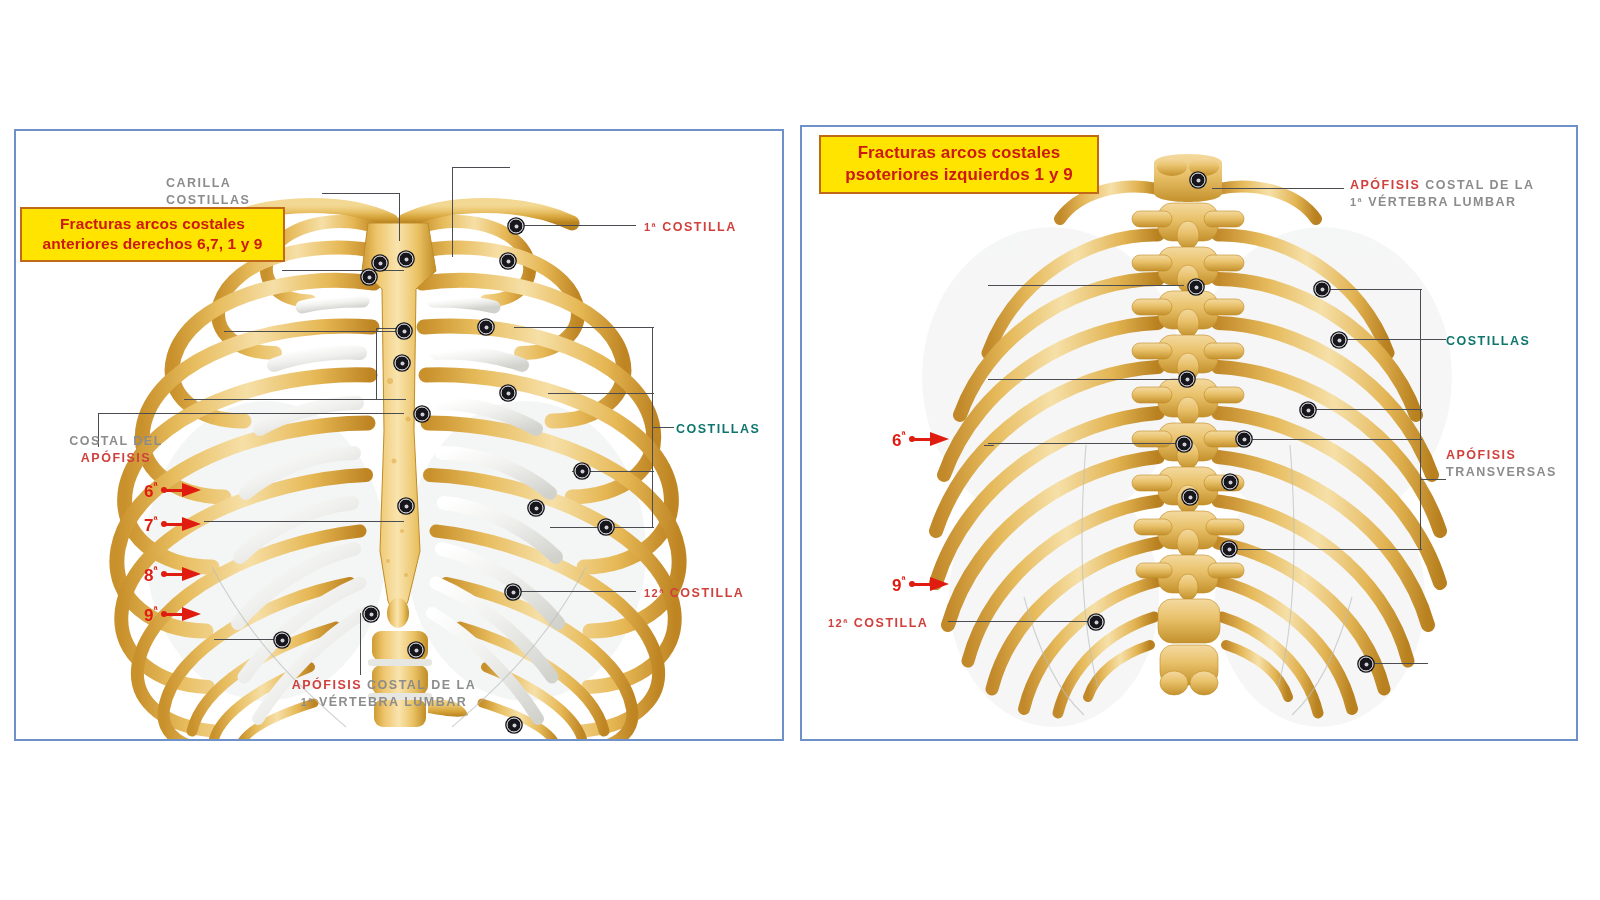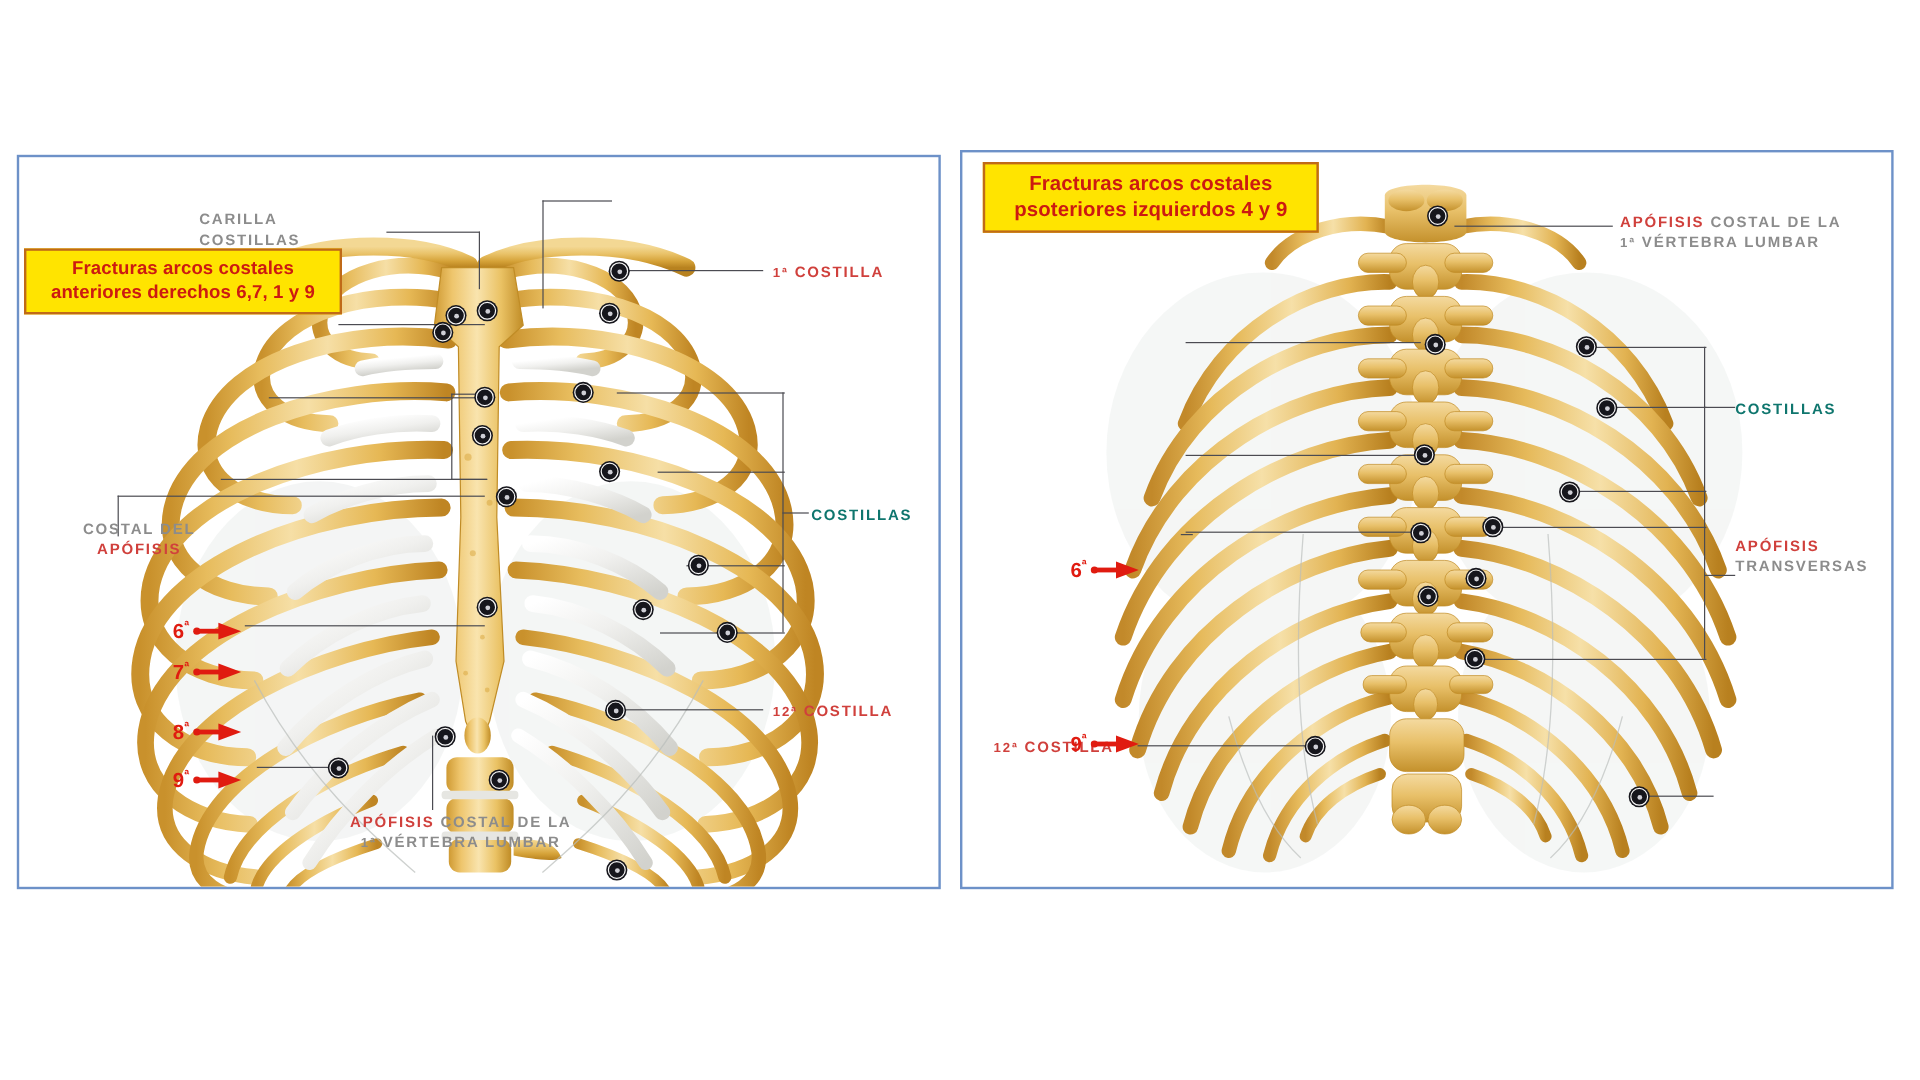--- a/index.html
+++ b/index.html
@@ -24,21 +24,21 @@
 
   
   .lbl{position:absolute;font-size:12.5px;letter-spacing:1.5px;
        font-weight:bold;color:#8c8c8c;line-height:1.32;white-space:nowrap;}
   .lbl .r{color:#d0403c;}
   .lbl.red{color:#0f766e;}
   .lbl.ctr{text-align:center;}
   .lbl.rt{text-align:left;}
 
   
-  .arrowlbl{position:absolute;display:flex;align-items:center;gap:3px;margin-top:36px;}
+  .arrowlbl{position:absolute;display:flex;align-items:center;gap:3px;}
   .arrowlbl .num{font-size:17px;font-weight:bold;color:#e01b10;
                  letter-spacing:0;line-height:1;}
   .arrowlbl .num sup{font-size:11px;}
   .arw{position:relative;width:40px;height:14px;}
   .arw .dot{position:absolute;left:0;top:4px;width:6px;height:6px;border-radius:50%;background:#e01b10;}
   .arw .shaft{position:absolute;left:4px;top:5.5px;width:20px;height:3.5px;background:#e01b10;}
   .arw .head{position:absolute;left:21px;top:0;width:0;height:0;
              border-top:7px solid transparent;border-bottom:7px solid transparent;
              border-left:19px solid #e01b10;}
 
@@ -445,21 +445,21 @@
       <g fill="none" stroke="#b9bdbb" stroke-width="1.1" opacity=".65">
         <path d="M284 318 C 276 420, 280 500, 296 560"></path>
         <path d="M488 318 C 496 420, 492 500, 476 560"></path>
         <path d="M222 470 C 238 530, 258 566, 282 588"></path>
         <path d="M550 470 C 534 530, 514 566, 490 588"></path>
       </g>
     </svg>
 
     <div class="callout" id="callout-frac-izquierdas">
       <div>Fracturas arcos costales</div>
-      <div>psoteriores izquierdos 4 y 9</div>
+      <div>psoteriores izquierdos 1 y 9</div>
     </div>
 
     <div class="ln lnh" style="left:410px;top:61px;width:132px;"></div>
 
     <div class="ln lnv" style="left:618px;top:162px;height:152px;"></div>
     <div class="ln lnh" style="left:520px;top:162px;width:100px;"></div>
     <div class="ln lnh" style="left:536px;top:212px;width:84px;"></div>
     <div class="ln lnh" style="left:506px;top:282px;width:114px;"></div>
     <div class="ln lnh" style="left:618px;top:212px;width:26px;"></div>
 

